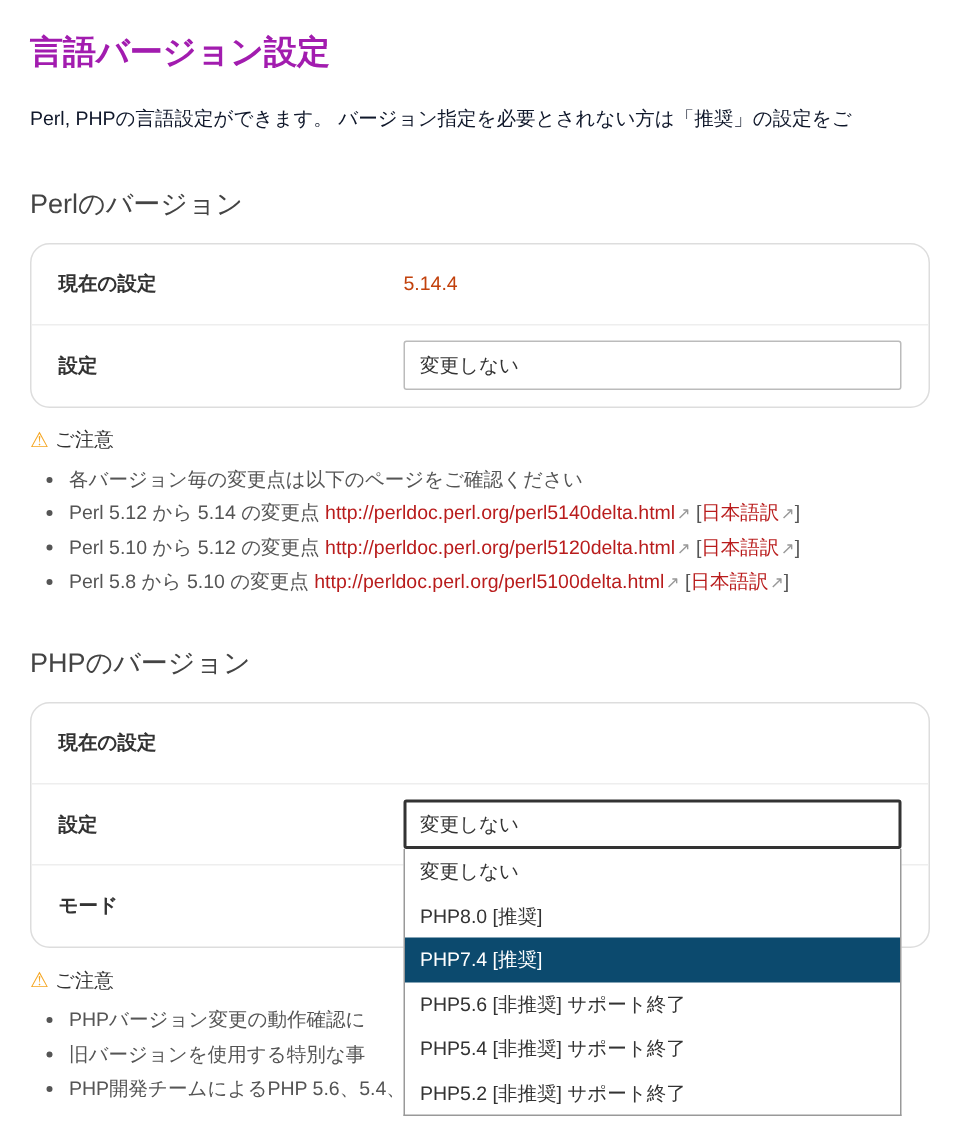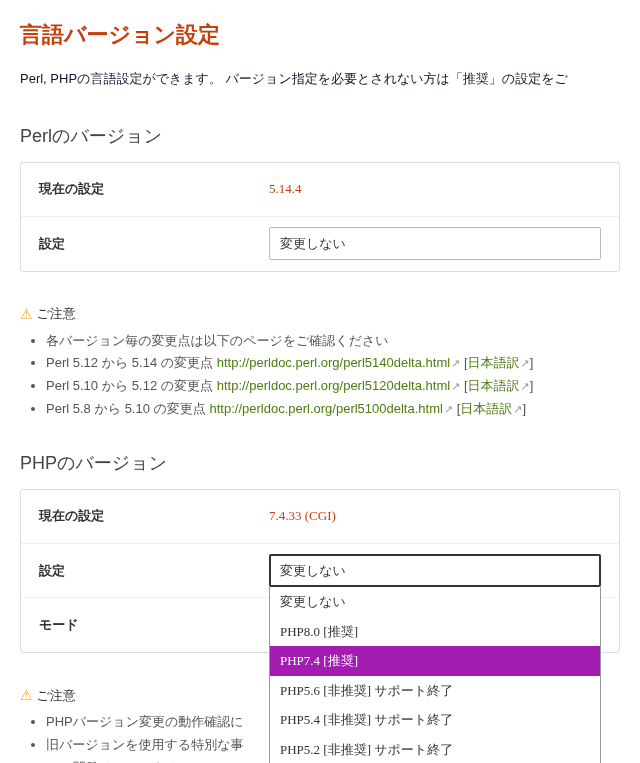--- a/index.html
+++ b/index.html
@@ -9,38 +9,37 @@
       color: #333;
       background: #fff;
       font-size: 13px;
       line-height: 1.5;
     }
     .container { padding: 18px 20px; }
     h1 {
       font-size: 22px;
       font-weight: bold;
       margin-bottom: 18px;
-      color: #c2410c;
+      color: #a21caf;
     }
     .intro {
       font-size: 13px;
       color: #0f172a;
       margin-bottom: 34px;
     }
     .section-title {
       font-size: 18px;
       color: #444;
       margin-bottom: 12px;
       font-weight: normal;
     }
     .panel {
       border: 1px solid #ddd;
-      border-radius: 3px;
-      margin-bottom: 32px;
-      font-family: Liberation Serif, serif;
+      border-radius: 13px;
+      margin-bottom: 11px;
     }
     .panel-row {
       display: flex;
       align-items: center;
       min-height: 54px;
       padding: 10px 18px;
       border-bottom: 1px solid #eee;
     }
     .panel-row:last-child { border-bottom: none; }
     .panel-label {
@@ -79,21 +78,21 @@
       border: 1px solid #999;
       border-top: none;
       z-index: 10;
     }
     .dropdown-item {
       padding: 5px 10px;
       font-size: 13px;
       cursor: pointer;
     }
     .dropdown-item.highlighted {
-      background: #a21caf;
+      background: #0c4a6e;
       color: #fff;
     }
     .notice-title {
       font-size: 13px;
       color: #333;
       margin-bottom: 6px;
       display: flex;
       align-items: center;
       gap: 4px;
     }
@@ -106,21 +105,21 @@
       padding-left: 26px;
       margin-bottom: 30px;
     }
     ul.notice-list li {
       font-size: 13px;
       color: #555;
       margin-bottom: 2px;
       line-height: 1.6;
     }
     a.link {
-      color: #4d7c0f;
+      color: #b91c1c;
       text-decoration: none;
     }
     .ext-icon {
       color: #999;
       font-size: 11px;
       margin-left: 1px;
     }
   </style>
 </head>
 <body>
@@ -151,21 +150,20 @@
       <li>各バージョン毎の変更点は以下のページをご確認ください</li>
       <li><span>Perl 5.12 から 5.14 の変更点 </span><a class="link">http://perldoc.perl.org/perl5140delta.html</a><span class="ext-icon">↗</span><span> [</span><a class="link">日本語訳</a><span class="ext-icon">↗</span><span>]</span></li>
       <li><span>Perl 5.10 から 5.12 の変更点 </span><a class="link">http://perldoc.perl.org/perl5120delta.html</a><span class="ext-icon">↗</span><span> [</span><a class="link">日本語訳</a><span class="ext-icon">↗</span><span>]</span></li>
       <li><span>Perl 5.8 から 5.10 の変更点 </span><a class="link">http://perldoc.perl.org/perl5100delta.html</a><span class="ext-icon">↗</span><span> [</span><a class="link">日本語訳</a><span class="ext-icon">↗</span><span>]</span></li>
     </ul>
 
   <div class="section-title">PHPのバージョン</div>
   <div class="panel" style="position:relative;">
     <div class="panel-row">
       <div class="panel-label">現在の設定</div>
-      <div class="panel-value">7.4.33 (CGI)</div>
     </div>
     <div class="panel-row">
       <div class="panel-label">設定</div>
       <div class="select-box open">
         <div class="select-display">変更しない</div>
         <div class="dropdown" id="php-dropdown">
             <div class="dropdown-item">変更しない</div>
             <div class="dropdown-item">PHP8.0 [推奨]</div>
             <div class="dropdown-item highlighted">PHP7.4 [推奨]</div>
             <div class="dropdown-item">PHP5.6 [非推奨] サポート終了</div>

